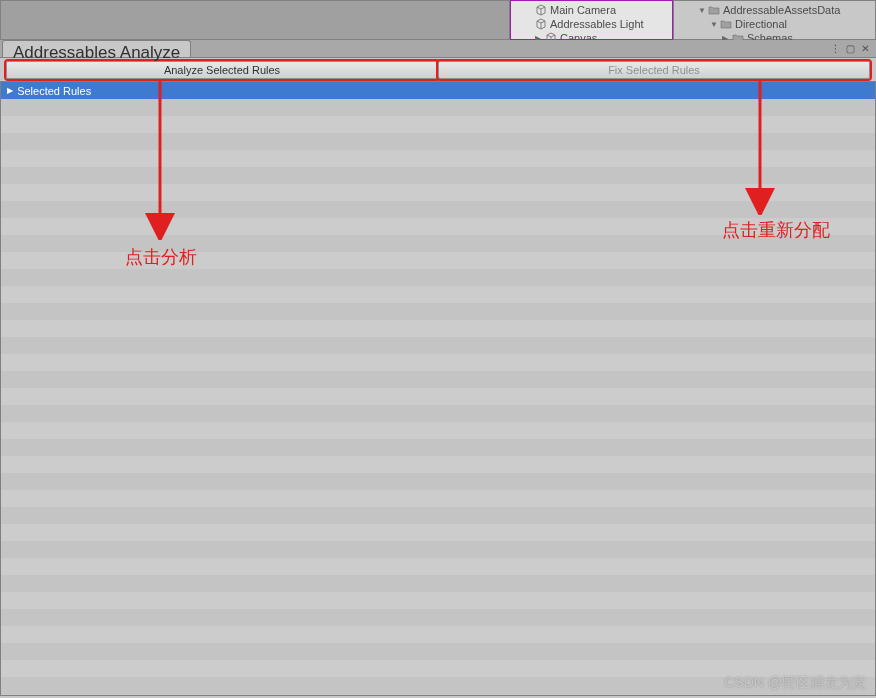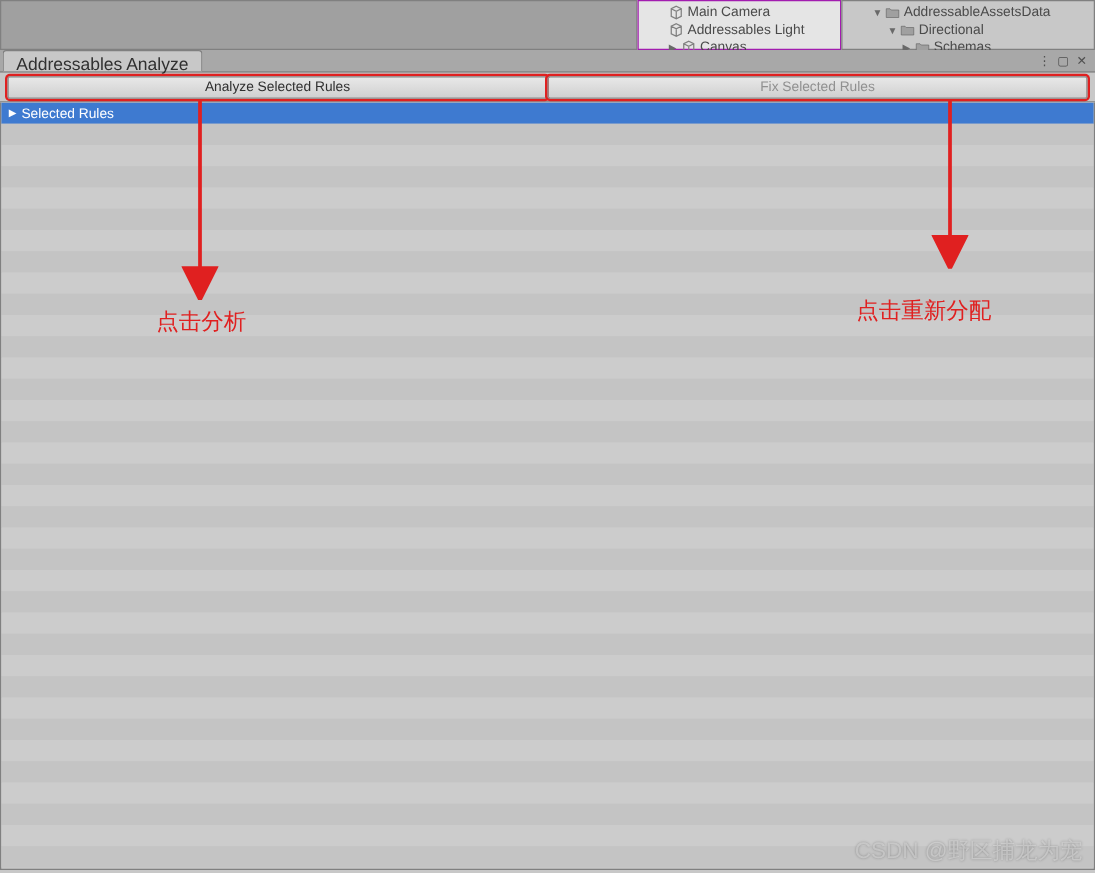--- a/index.html
+++ b/index.html
@@ -14,21 +14,21 @@
     .hierarchy-item { display: flex; align-items: center; font-size: 11px; color: #4a4a4a; padding: 1px 4px; white-space: nowrap; }
     .hierarchy-item .foldout { width: 10px; font-size: 8px; color: #696969; }
     .hierarchy-item .icon-cube { width: 12px; height: 12px; margin-right: 3px; }
     .hierarchy-item .icon-folder { width: 12px; height: 12px; margin-right: 3px; }
     .indent-1 { padding-left: 24px; }
     .indent-2 { padding-left: 36px; }
     .indent-3 { padding-left: 48px; }
     
     
     .tab-bar { height: 18px; background: #a8a8a8; display: flex; align-items: flex-end; border-bottom: 1px solid #808080; position: relative; }
-    .tab { height: 17px; padding: 2px 10px; font-size: 14px; background: #c8c8c8; border: 1px solid #808080; border-bottom: none; border-radius: 3px 3px 0 0; margin-left: 2px; color: #303030; }
+    .tab { height: 17px; padding: 2px 10px; font-size: 17px; background: #c8c8c8; border: 1px solid #808080; border-bottom: none; border-radius: 3px 3px 0 0; margin-left: 2px; color: #303030; }
     .window-controls { position: absolute; right: 4px; top: 2px; display: flex; gap: 2px; }
     .window-controls span { width: 13px; height: 13px; display: flex; align-items: center; justify-content: center; font-size: 10px; color: #505050; cursor: pointer; }
     
     
     .button-row { height: 24px; background: #c8c8c8; display: flex; align-items: center; padding: 2px 6px; gap: 0; border-bottom: 1px solid #808080; }
     .btn { flex: 1; height: 18px; background: linear-gradient(#e8e8e8, #d0d0d0); border: 1px solid #909090; border-radius: 2px; font-size: 11px; color: #303030; cursor: pointer; }
     .btn-disabled { color: #909090; }
     .btn-highlight { box-shadow: 0 0 0 2px #e02020; }
     
     
@@ -36,21 +36,21 @@
     .list-header-row { height: 17px; background: #3e7ad0; color: #fff; font-size: 11px; display: flex; align-items: center; padding-left: 6px; }
     .list-header-row .foldout { font-size: 8px; margin-right: 4px; }
     .stripe-row { height: 17px; }
     .stripe-row:nth-child(odd) { background: #c4c4c4; }
     .stripe-row:nth-child(even) { background: #cccccc; }
     
     
     .annotation-arrow { position: absolute; pointer-events: none; }
     .annotation-text { position: absolute; color: #e02020; font-size: 18px; font-family: "Microsoft YaHei", sans-serif; pointer-events: none; }
     
-    .watermark { position: absolute; right: 10px; bottom: 6px; color: rgba(220,220,220,0.6); font-size: 18px; font-family: "Microsoft YaHei", sans-serif; text-shadow: 0 0 2px rgba(0,0,0,0.3); }
+    .watermark { position: absolute; right: 10px; bottom: 6px; color: rgba(220,220,220,0.6); font-size: 14px; font-family: "Microsoft YaHei", sans-serif; text-shadow: 0 0 2px rgba(0,0,0,0.3); }
   </style>
 </head>
 <body>
 
 <div class="top-area">
   <div class="top-left"></div>
   <div class="top-scene">
     <div class="hierarchy-item indent-1">
       <svg class="icon-cube" viewBox="0 0 12 12">
           <path fill="none" stroke="#808080" stroke-width="1" d="M6 1 L10 3 L10 9 L6 11 L2 9 L2 3 Z M2 3 L6 5 L10 3 M6 5 L6 11"></path>
@@ -165,15 +165,15 @@
 <div class="annotation-text" style="left:125px; top:245px;">点击分析</div>
 
 <svg class="annotation-arrow" style="left:745px; top:80px;" width="30" height="135">
   <defs>
       <marker id="ah2" markerWidth="10" markerHeight="10" refX="5" refY="5" orient="auto">
         <path d="M0,0 L10,5 L0,10 Z" fill="#e02020"></path>
       </marker>
     </defs>
   <line x1="15" y1="0" x2="15" y2="123" stroke="#e02020" stroke-width="3" marker-end="url(#ah2)"></line>
 </svg>
-<div class="annotation-text" style="left:685px; top:218px;margin-top:18px;">点击重新分配</div>
+<div class="annotation-text" style="left:722px; top:218px;">点击重新分配</div>
 
 <div class="watermark">CSDN @野区捕龙为宠</div>
 
 </body></html>

